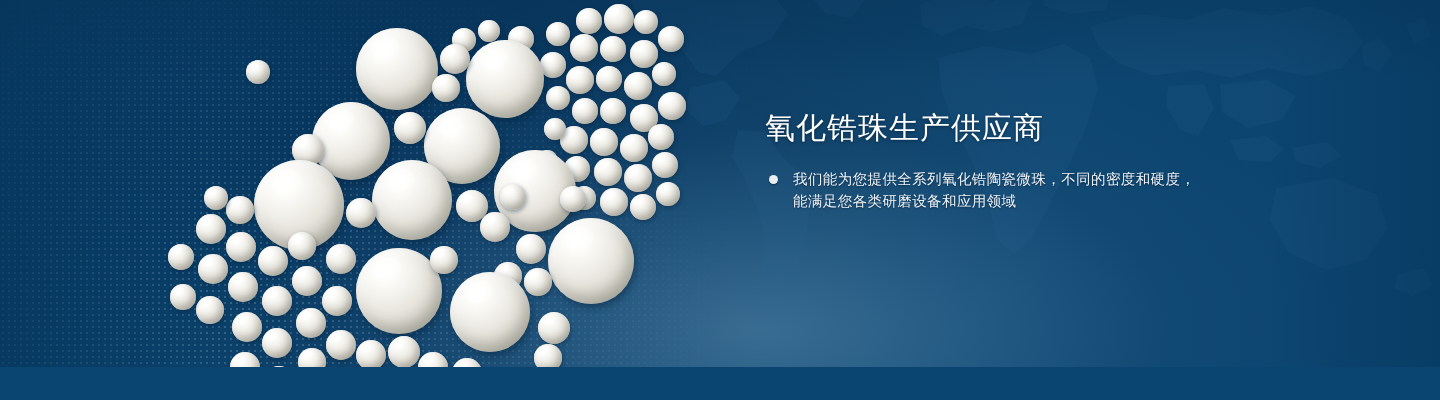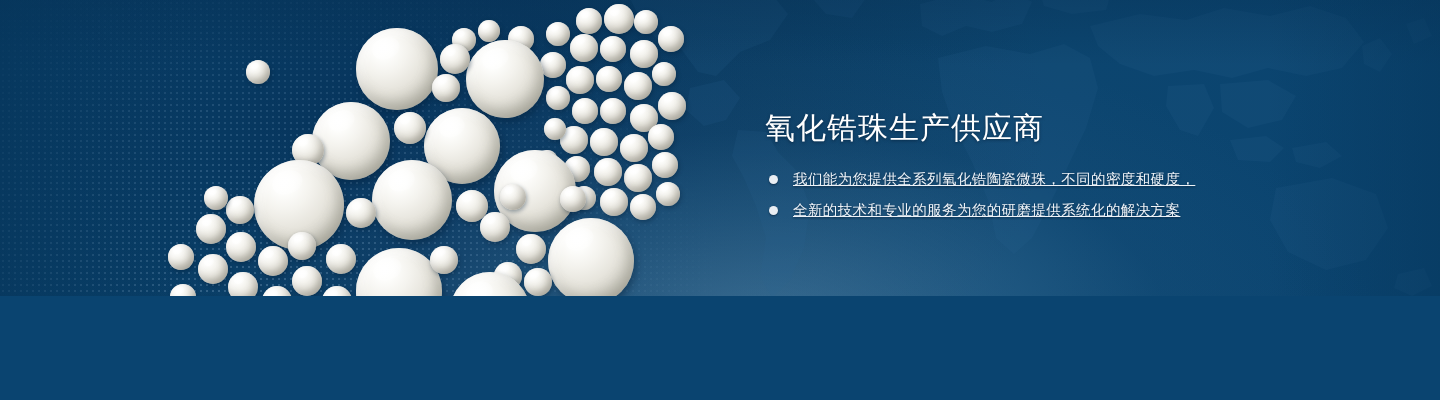--- a/index.html
+++ b/index.html
@@ -7,21 +7,21 @@
     padding: 0;
     background: #0a4470;
   }
   body {
     font-family: "Liberation Sans", "DejaVu Sans", sans-serif;
   }
 
   .banner {
     position: relative;
     width: 1440px;
-    height: 296px;
+    height: 367px;
     overflow: hidden;
     background: #8b5cf6;
   }
 
   
   .bg-base {
     position: absolute;
     inset: 0;
     background:
       radial-gradient(ellipse 620px 300px at 760px 330px,
@@ -150,21 +150,21 @@
   .bullet-dot {
     position: absolute;
     left: 4px;
     top: 7px;
     width: 9px;
     height: 9px;
     border-radius: 50%;
     background: #e9eef3;
     box-shadow: 0 1px 2px rgba(0,18,38,0.5);
   }
-  .bullet-text { display: block; text-decoration: underline; }
+  .bullet-text { display: block; }
   .bullet-text .l2 { display: block; }
 </style>
 </head>
 <body>
 
 <div class="banner">
 
   <div class="bg-base"></div>
 
   <div class="bg-map">
@@ -306,27 +306,22 @@
   <div class="copy">
 
     <div class="title">氧化锆珠生产供应商</div>
 
     <div class="bullets">
 
       <div class="bullet">
         <span class="bullet-dot"></span>
         <span class="bullet-text">
           <span>我们能为您提供全系列氧化锆陶瓷微珠，不同的密度和硬度，</span>
+          <span class="l2">能满足您各类研磨设备和应用领域</span>
         </span>
       </div>
 
-      <div class="bullet">
-        <span class="bullet-dot"></span>
-        <span class="bullet-text">
-          <span>全新的技术和专业的服务为您的研磨提供系统化的解决方案</span>
-        </span>
-      </div>
 
 
     </div>
   </div>
 
 </div>
 
 </body></html>

